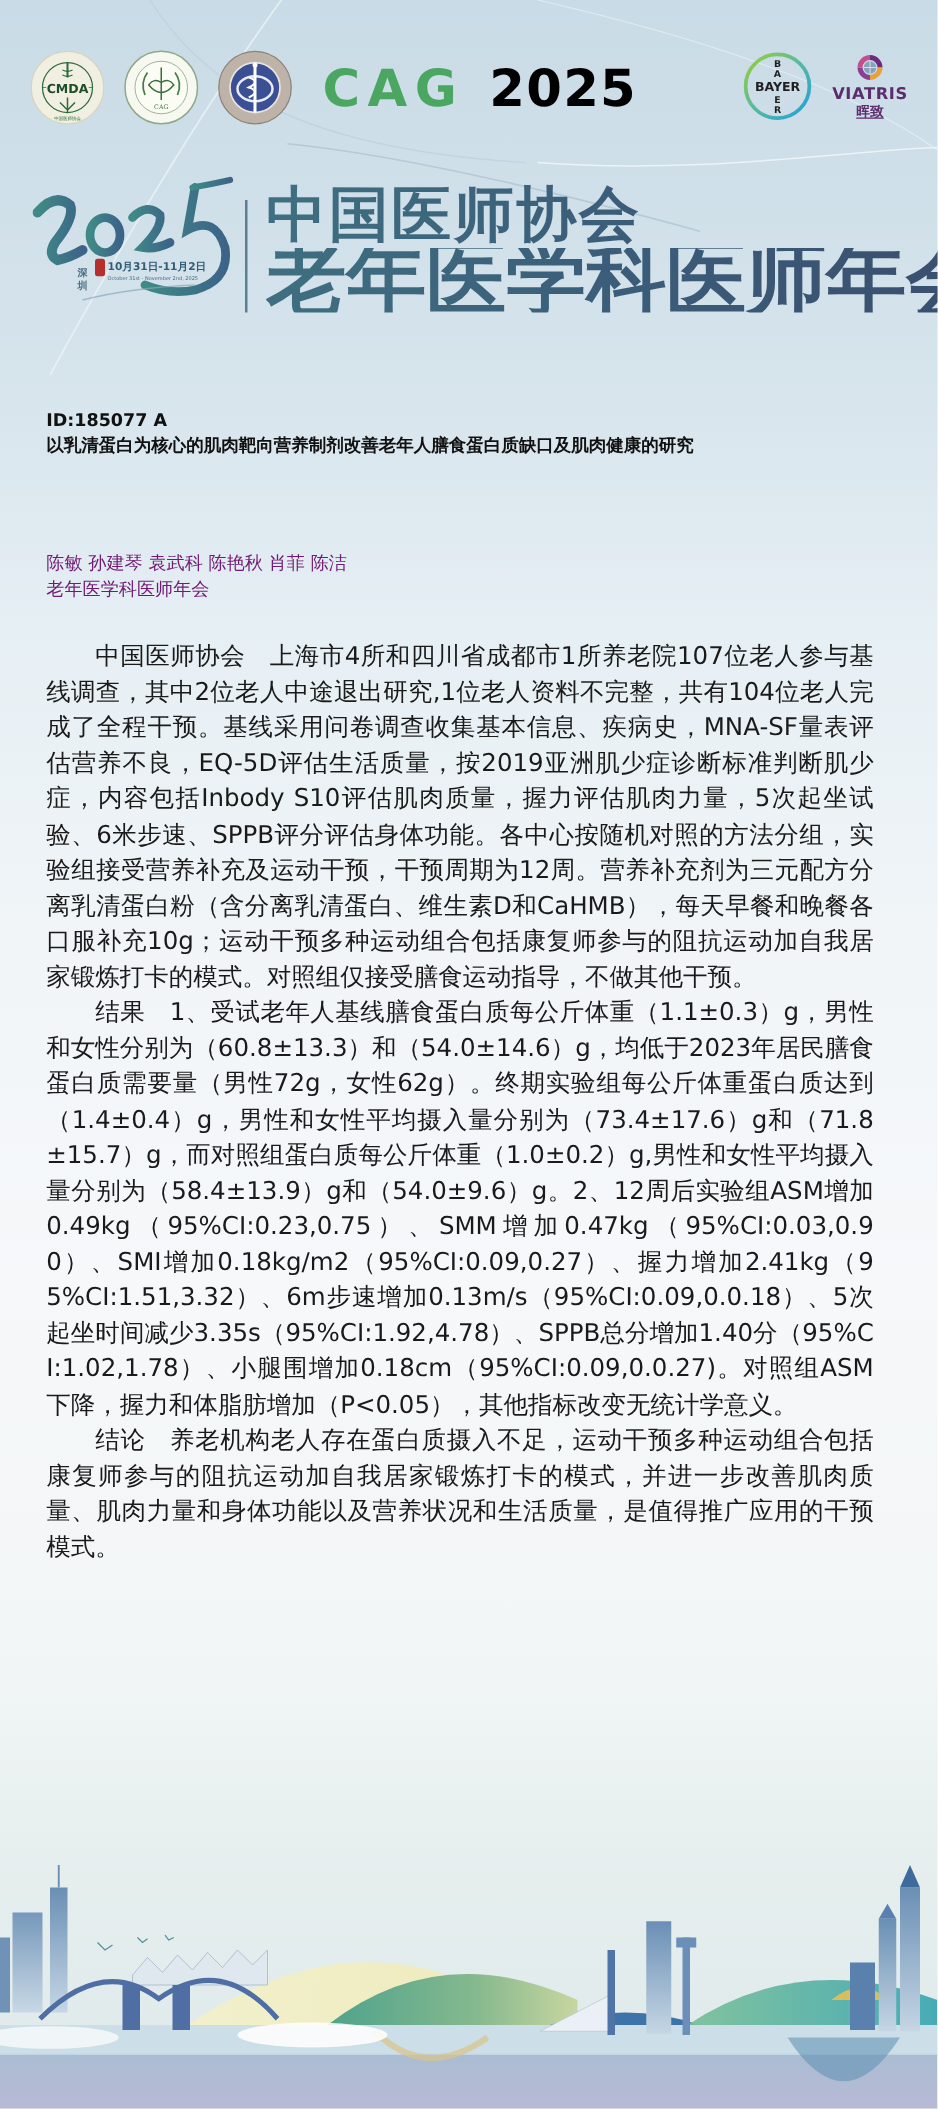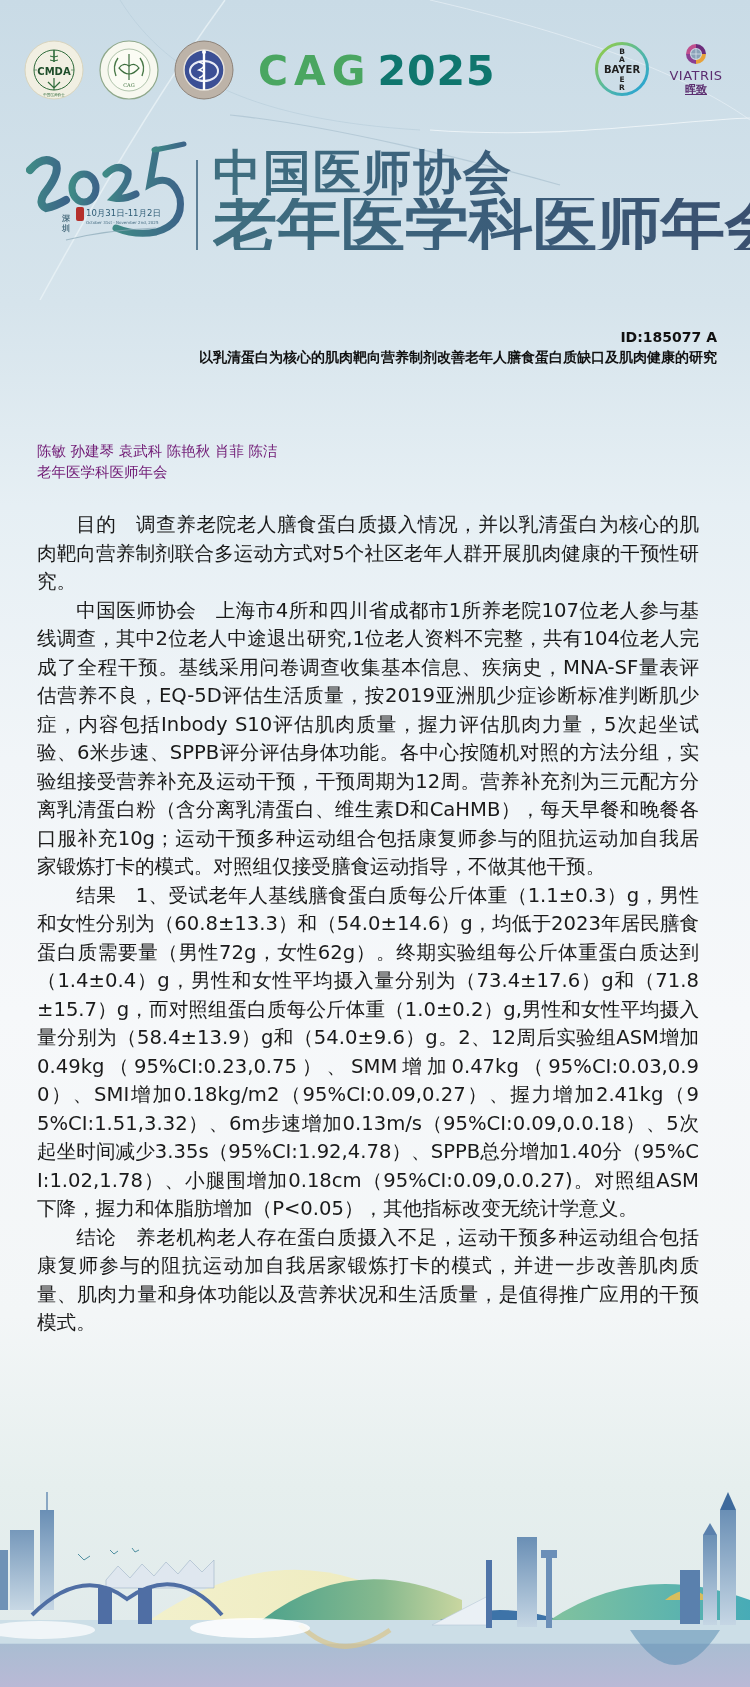--- a/index.html
+++ b/index.html
@@ -13,48 +13,48 @@
   
   .logo-row { position: absolute; left: 0; top: 36px; width: 750px; height: 76px; }
   .seal { position: absolute; top: 4px; width: 60px; height: 60px; border-radius: 50%; }
   .seal svg { width: 100%; height: 100%; display: block; }
   .cag-wordmark {
     position: absolute; left: 258px; top: 12px; height: 46px; line-height: 46px;
     font-family: "DejaVu Sans", sans-serif; font-weight: bold; font-size: 41px; letter-spacing: 1px;
     white-space: nowrap;
   }
   .cag-wordmark .cag { color: #4aa661; letter-spacing: 6px; }
-  .cag-wordmark .yr { color: #0f766e; margin-left: 6px; }
+  .cag-wordmark .yr { color: #000000; margin-left: 20px; }
   .bayer { position: absolute; left: 594px; top: 5px; width: 56px; height: 56px; }
   .viatris { position: absolute; left: 660px; top: 6px; width: 72px; height: 62px; text-align: center; }
   .viatris .mark { width: 24px; height: 24px; margin: 0 auto; display: block; }
-  .viatris .name { font-size: 13px; color: #5b2d6f; font-weight: normal; letter-spacing: .5px; line-height: 15px; margin-top: 2px; }
+  .viatris .name { font-size: 13px; color: #5b2d6f; font-weight: bold; letter-spacing: .5px; line-height: 15px; margin-top: 2px; }
   .viatris .cn { font-size: 11px; color: #5b2d6f; font-weight: bold; line-height: 13px; text-decoration: underline; }
 
   
   .brush { position: absolute; left: 26px; top: 140px; width: 164px; height: 110px; }
   .brush svg { width: 100%; height: 100%; display: block; }
-  .brush-date { position: absolute; left: 86px; top: 208px; font-size: 8.5px; font-weight: normal; color: #2f5d76; white-space: nowrap; text-align: center; }
+  .brush-date { position: absolute; left: 86px; top: 208px; font-size: 8.5px; font-weight: bold; color: #2f5d76; white-space: nowrap; text-align: center; }
   .brush-date-en { position: absolute; left: 86px; top: 220px; font-size: 4px; color: #456b80; white-space: nowrap; }
   .brush-city { position: absolute; left: 62px; top: 214px; width: 10px; font-size: 8px; line-height: 10px; color: #4c6f80; font-weight: bold; }
   .brush-seal { position: absolute; left: 76px; top: 207px; width: 8px; height: 14px; background: #b5302c; border-radius: 2px; }
   .divider { position: absolute; left: 196px; top: 160px; width: 2px; height: 90px; background: #5d7f96; }
   .conf-title { position: absolute; left: 213px; top: 146px; }
   .conf-line {
     font-family: "DejaVu Sans", sans-serif; font-weight: bold; white-space: nowrap;
     font-size: 48px; line-height: 52px; letter-spacing: 1px;
     background: linear-gradient(90deg, #3f6f80 0%, #3b5e7a 45%, #3a4e6e 100%);
     -webkit-background-clip: text; background-clip: text; color: transparent;
   }
   .conf-line.l1 { letter-spacing: 2px; }
   .conf-line.l2 { font-size: 64px; letter-spacing: 0; }
 
   
   .meta { position: absolute; left: 37px; top: 327px; width: 680px; font-size: 14px; line-height: 20px; color: #111; font-weight: bold; }
-  .meta div { white-space: nowrap; text-align: right; }
+  .meta div { white-space: nowrap; }
   .authors { position: absolute; left: 37px; top: 441px; font-size: 14.5px; line-height: 21px; color: #701a75; }
 
   
   .abstract {
     position: absolute; left: 37px; top: 511px; width: 662px;
     font-size: 19.6px; line-height: 28.5px; color: #1a1a1a; text-align: justify;
     text-justify: inter-character; word-break: break-all;
   }
   .abstract p { margin: 0; text-indent: 2em; }
   .abstract .lead { margin-right: 1em; }
@@ -172,21 +172,20 @@
   <div>ID:185077 A</div>
   <div>以乳清蛋白为核心的肌肉靶向营养制剂改善老年人膳食蛋白质缺口及肌肉健康的研究</div>
 </div>
 
 <div class="authors">
   <div>陈敏 孙建琴 袁武科 陈艳秋 肖菲 陈洁</div>
   <div>老年医学科医师年会</div>
 </div>
 
 <div class="abstract">
-  <p><span class="lead">目的</span><span>调查养老院老人膳食蛋白质摄入情况，并以乳清蛋白为核心的肌肉靶向营养制剂联合多运动方式对5个社区老年人群开展肌肉健康的干预性研究。</span></p>
   <p><span class="lead">中国医师协会</span><span>上海市4所和四川省成都市1所养老院107位老人参与基线调查，其中2位老人中途退出研究,1位老人资料不完整，共有104位老人完成了全程干预。基线采用问卷调查收集基本信息、疾病史，MNA-SF量表评估营养不良，EQ-5D评估生活质量，按2019亚洲肌少症诊断标准判断肌少症，内容包括Inbody S10评估肌肉质量，握力评估肌肉力量，5次起坐试验、6米步速、SPPB评分评估身体功能。各中心按随机对照的方法分组，实验组接受营养补充及运动干预，干预周期为12周。营养补充剂为三元配方分离乳清蛋白粉（含分离乳清蛋白、维生素D和CaHMB），每天早餐和晚餐各口服补充10g；运动干预多种运动组合包括康复师参与的阻抗运动加自我居家锻炼打卡的模式。对照组仅接受膳食运动指导，不做其他干预。</span></p>
   <p><span class="lead">结果</span><span>1、受试老年人基线膳食蛋白质每公斤体重（1.1±0.3）g，男性和女性分别为（60.8±13.3）和（54.0±14.6）g，均低于2023年居民膳食蛋白质需要量（男性72g，女性62g）。终期实验组每公斤体重蛋白质达到（1.4±0.4）g，男性和女性平均摄入量分别为（73.4±17.6）g和（71.8±15.7）g，而对照组蛋白质每公斤体重（1.0±0.2）g,男性和女性平均摄入量分别为（58.4±13.9）g和（54.0±9.6）g。2、12周后实验组ASM增加0.49kg（95%CI:0.23,0.75）、SMM增加0.47kg（95%CI:0.03,0.90）、SMI增加0.18kg/m2（95%CI:0.09,0.27）、握力增加2.41kg（95%CI:1.51,3.32）、6m步速增加0.13m/s（95%CI:0.09,0.0.18）、5次起坐时间减少3.35s（95%CI:1.92,4.78）、SPPB总分增加1.40分（95%CI:1.02,1.78）、小腿围增加0.18cm（95%CI:0.09,0.0.27)。对照组ASM下降，握力和体脂肪增加（P&lt;0.05），其他指标改变无统计学意义。</span></p>
   <p><span class="lead">结论</span><span>养老机构老人存在蛋白质摄入不足，运动干预多种运动组合包括康复师参与的阻抗运动加自我居家锻炼打卡的模式，并进一步改善肌肉质量、肌肉力量和身体功能以及营养状况和生活质量，是值得推广应用的干预模式。</span></p>
 </div>
 
 <div class="skyline">
   <svg viewBox="0 0 750 217" preserveAspectRatio="none">
     <defs>
       <linearGradient id="hillY" x1="0" y1="0" x2="1" y2="0">
           <stop offset="0" stop-color="#f4f1c8"></stop>

